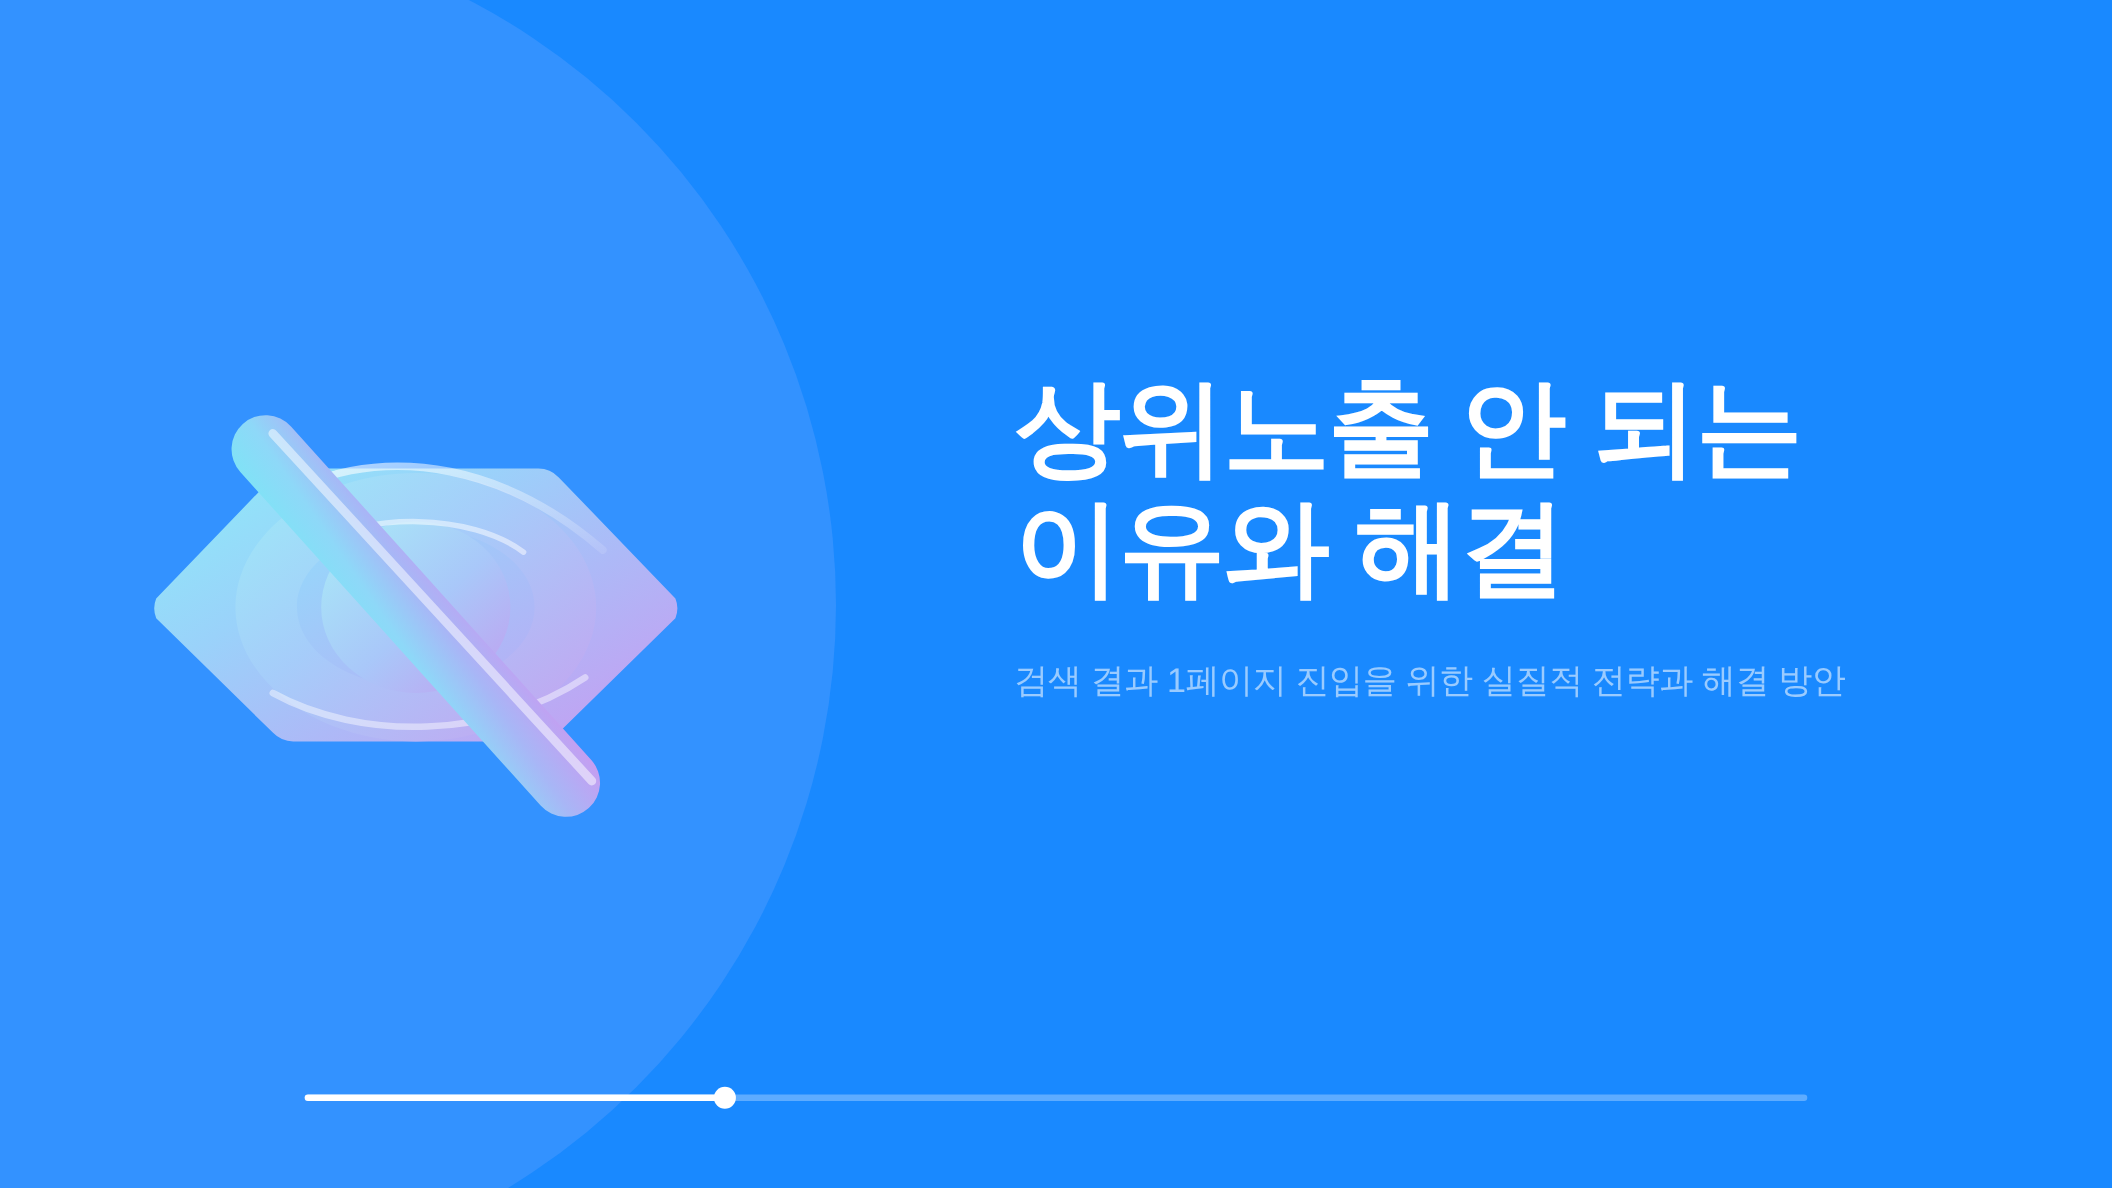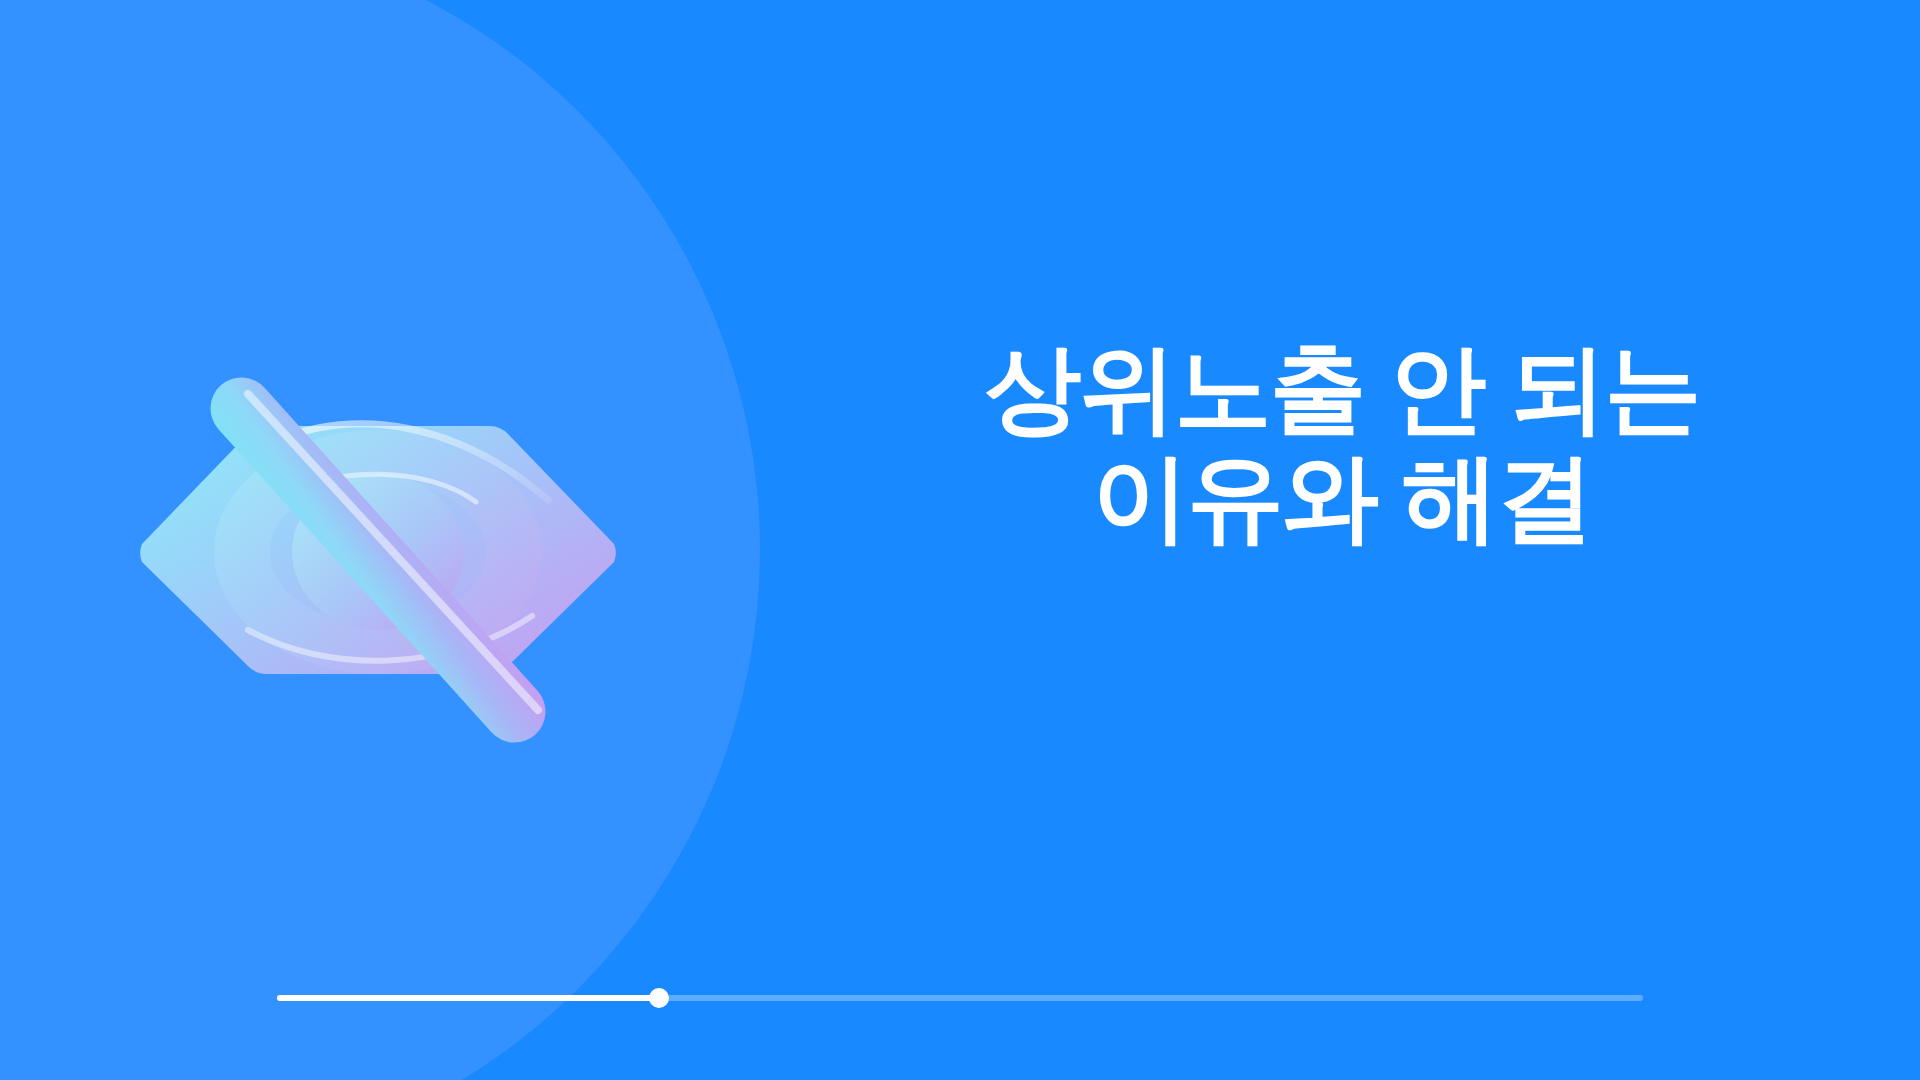--- a/index.html
+++ b/index.html
@@ -200,22 +200,23 @@
       </g>
 
       <g>
         <rect x="70" y="-4" width="62" height="470" rx="31" transform="rotate(-42 250 230) translate(149 -1)" fill="url(#gSlash)"></rect>
         <path d="M120 64 L 410 380" stroke="#ffffff" stroke-width="8" stroke-linecap="round" fill="none" opacity="0.5"></path>
       </g>
     </svg>
   </div>
 
   <div class="content">
-    <h1 class="title" style="color: rgb(255, 255, 255); text-align: center;">상위노출 안 되는
+    <h1 class="title" style="color: rgb(255, 255, 255);">상위노출 안 되는
 이유와 해결</h1>
+    <p class="subtitle" style="color: rgba(255, 255, 255, 0.56);">검색 결과 1페이지 진입을 위한 실질적 전략과 해결 방안</p>
   </div>
 
   <div class="progress">
     <div class="progress-track" style="background: rgba(255, 255, 255, 0.3);"></div>
     <div class="progress-fill" style="width: 28%; background: rgb(255, 255, 255);"></div>
     <div class="progress-knob" style="left: 28%; background: rgb(255, 255, 255);"></div>
   </div>
 
 </div>
 

